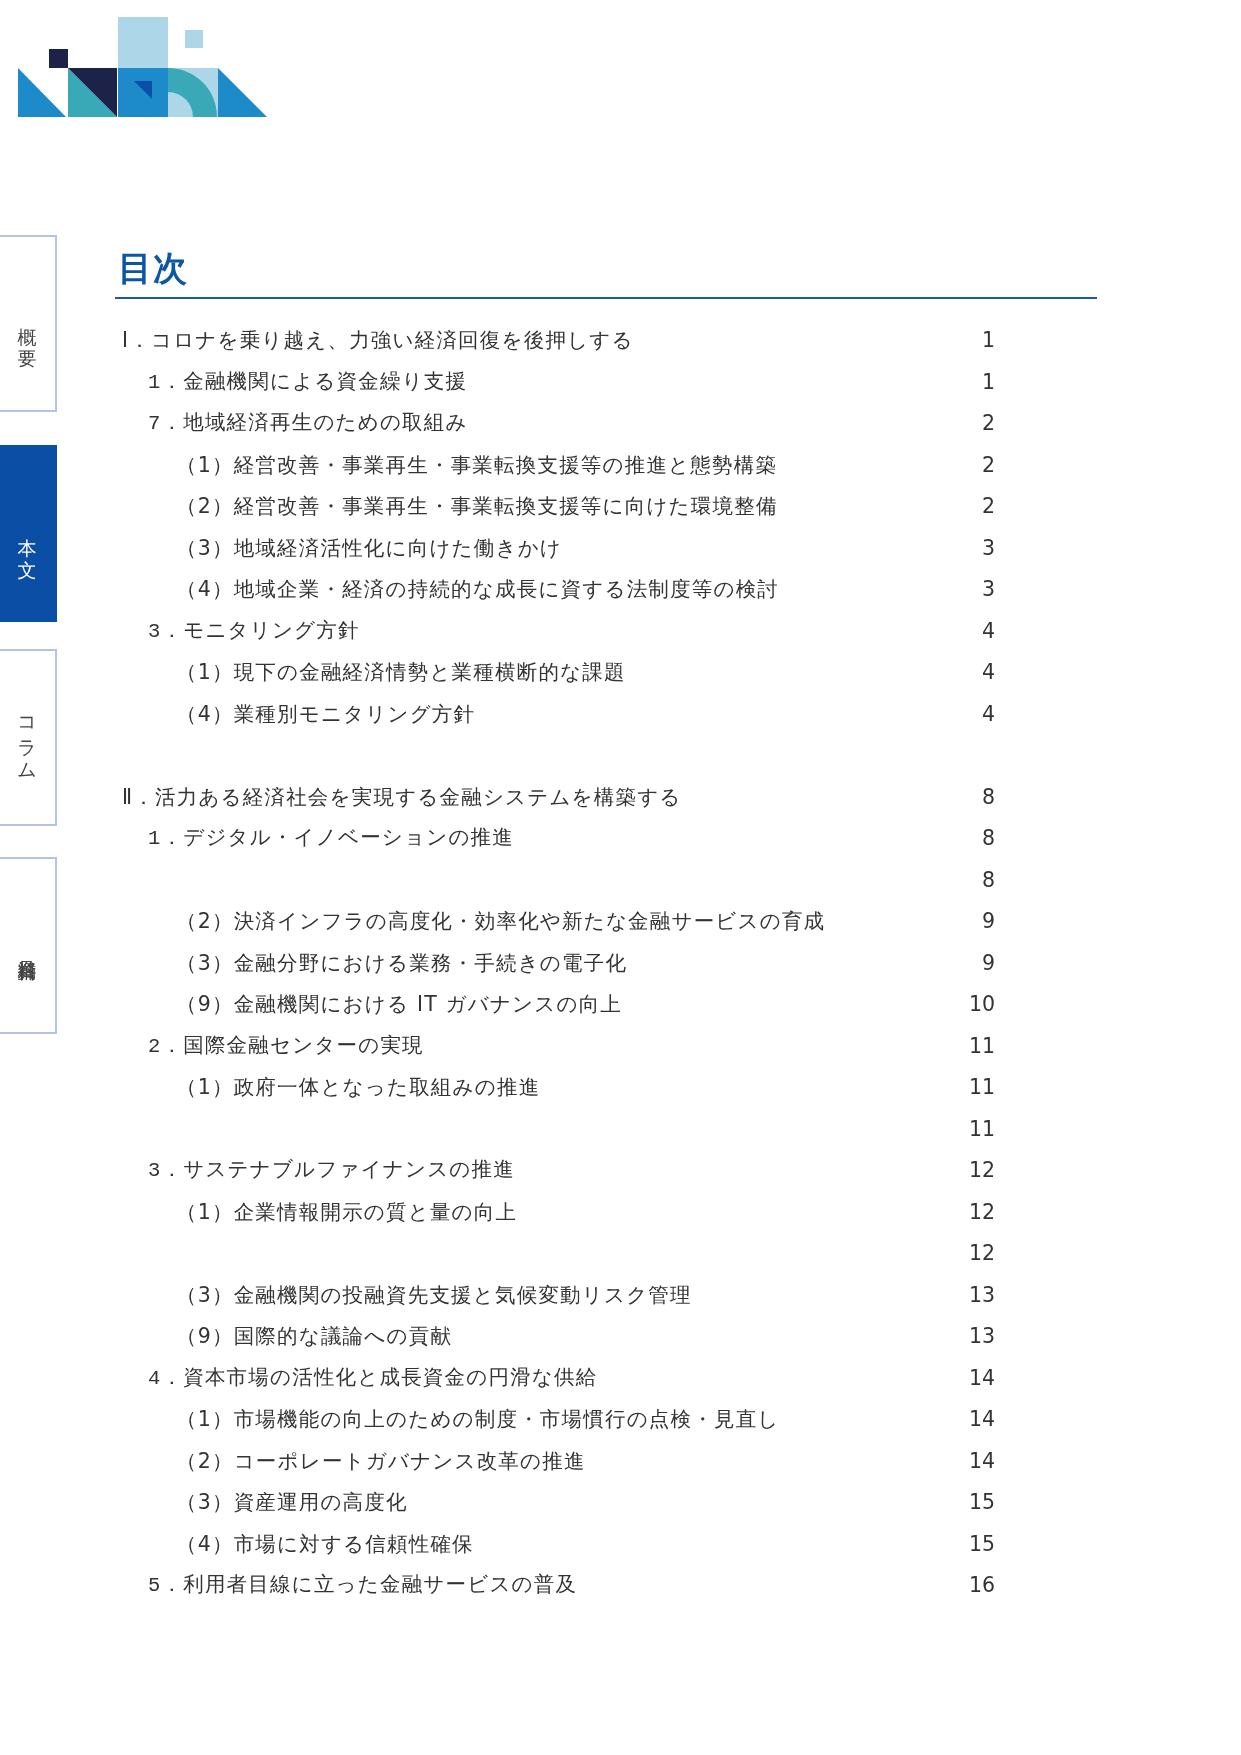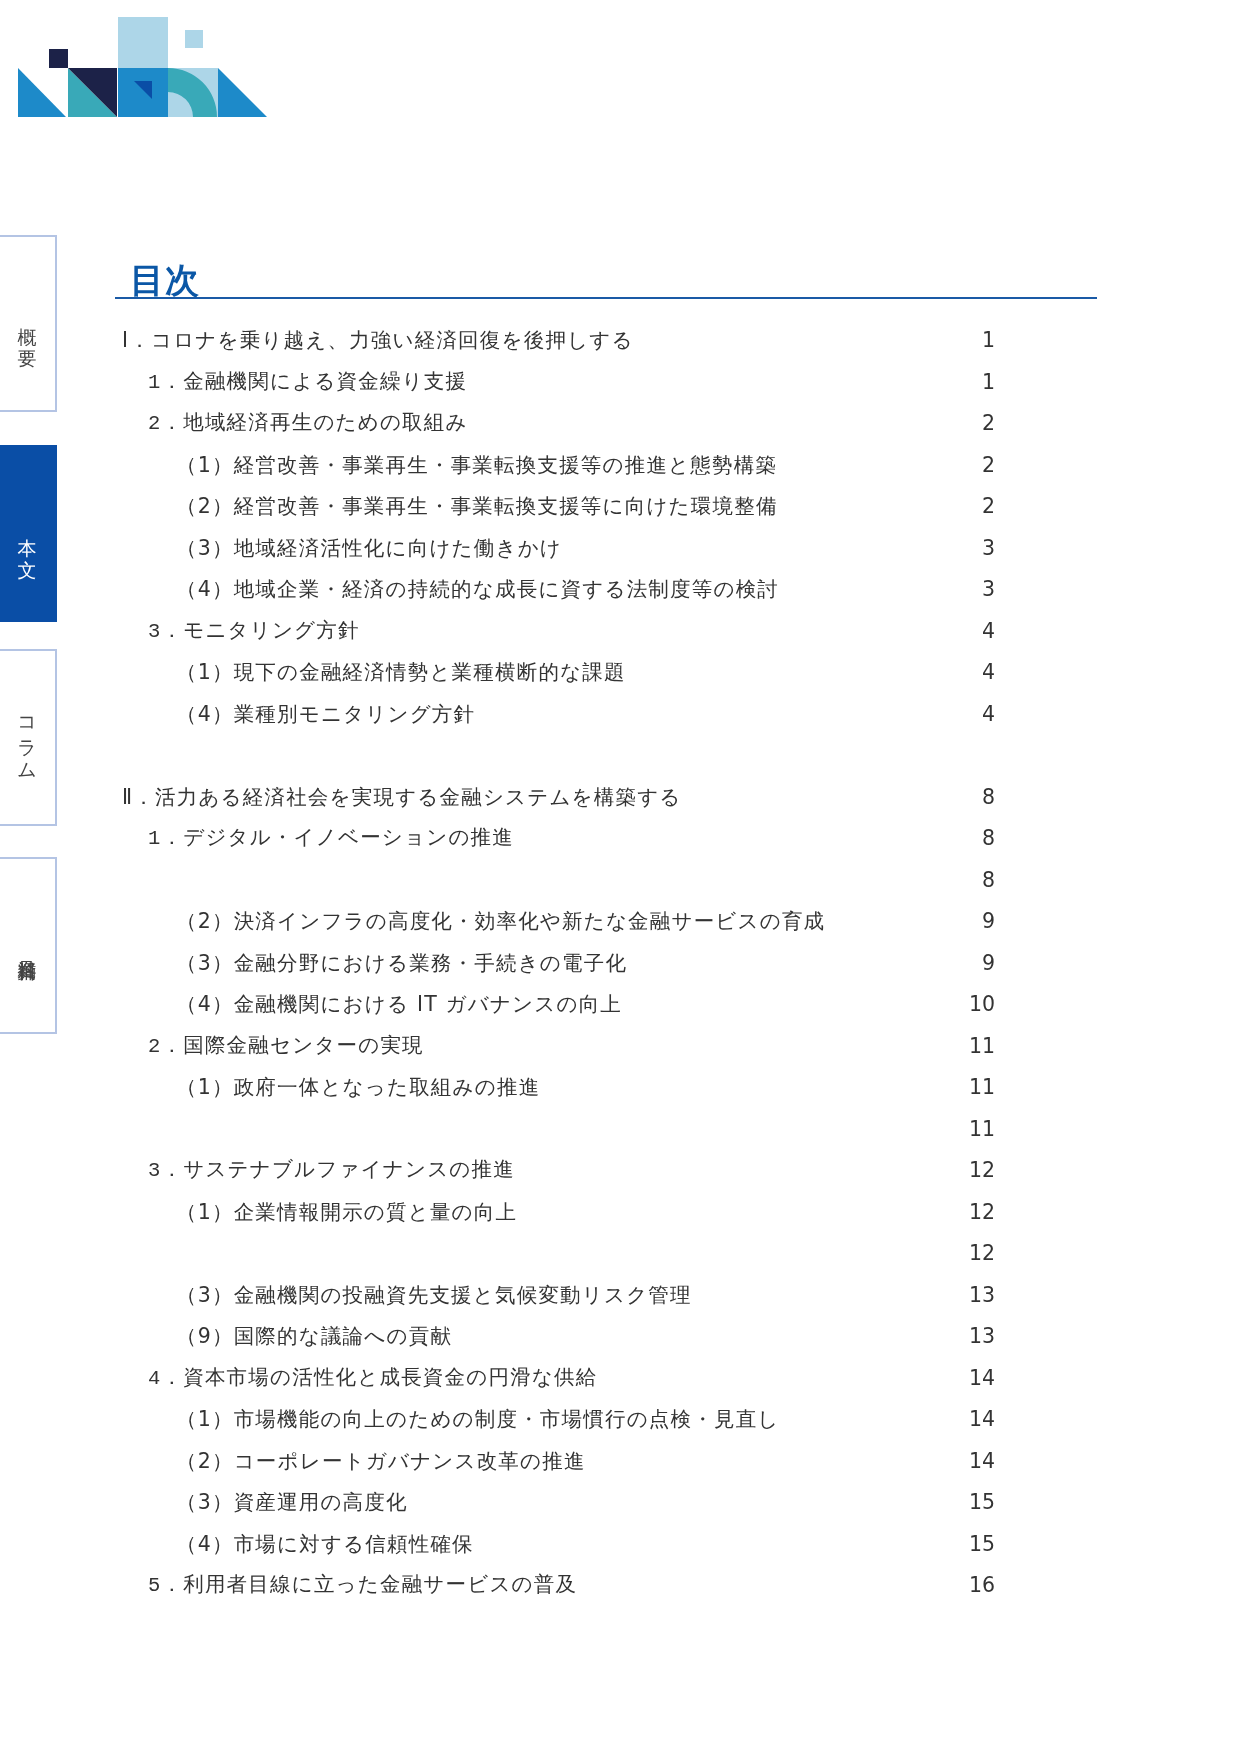--- a/index.html
+++ b/index.html
@@ -56,21 +56,21 @@
     .side-tab.active .tab-label {
       color: #ffffff;
     }
     .page-title {
       position: absolute;
       left: 118px;
       top: 244px;
       font-size: 34px;
       font-weight: bold;
       color: #0b57a6;
-      margin: 12px;
+      margin: 0;
       line-height: 48px;
       letter-spacing: 1px;
     }
     .title-rule {
       position: absolute;
       left: 115px;
       top: 297px;
       width: 982px;
       height: 0;
       border-top: 2px solid #1a5aa6;
@@ -158,21 +158,21 @@
   <div class="toc-section">
     <div class="toc-row lvl1">
         <span class="entry-text">Ⅰ．コロナを乗り越え、力強い経済回復を後押しする</span>
         <span class="entry-page">1</span>
       </div>
     <div class="toc-row lvl2">
         <span class="entry-text">1．金融機関による資金繰り支援</span>
         <span class="entry-page">1</span>
       </div>
     <div class="toc-row lvl2">
-        <span class="entry-text">2．地域経済再生のための取組み</span>
+        <span class="entry-text">7．地域経済再生のための取組み</span>
         <span class="entry-page">2</span>
       </div>
     <div class="toc-row lvl3">
         <span class="entry-text">（1）経営改善・事業再生・事業転換支援等の推進と態勢構築</span>
         <span class="entry-page">2</span>
       </div>
     <div class="toc-row lvl3">
         <span class="entry-text">（2）経営改善・事業再生・事業転換支援等に向けた環境整備</span>
         <span class="entry-page">2</span>
       </div>
@@ -212,21 +212,21 @@
       </div>
     <div class="toc-row lvl3">
         <span class="entry-text">（2）決済インフラの高度化・効率化や新たな金融サービスの育成</span>
         <span class="entry-page">9</span>
       </div>
     <div class="toc-row lvl3">
         <span class="entry-text">（3）金融分野における業務・手続きの電子化</span>
         <span class="entry-page">9</span>
       </div>
     <div class="toc-row lvl3">
-        <span class="entry-text">（4）金融機関における IT ガバナンスの向上</span>
+        <span class="entry-text">（9）金融機関における IT ガバナンスの向上</span>
         <span class="entry-page">10</span>
       </div>
     <div class="toc-row lvl2">
         <span class="entry-text">2．国際金融センターの実現</span>
         <span class="entry-page">11</span>
       </div>
     <div class="toc-row lvl3">
         <span class="entry-text">（1）政府一体となった取組みの推進</span>
         <span class="entry-page">11</span>
       </div>

